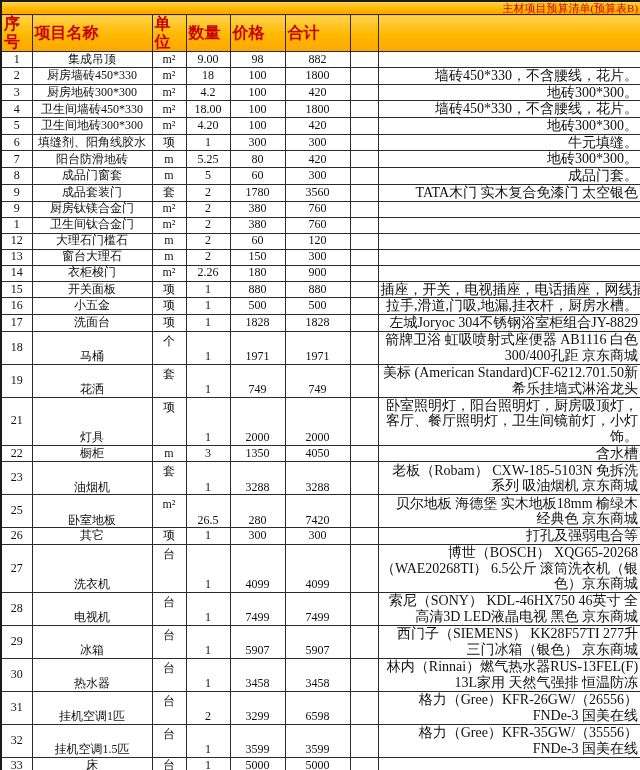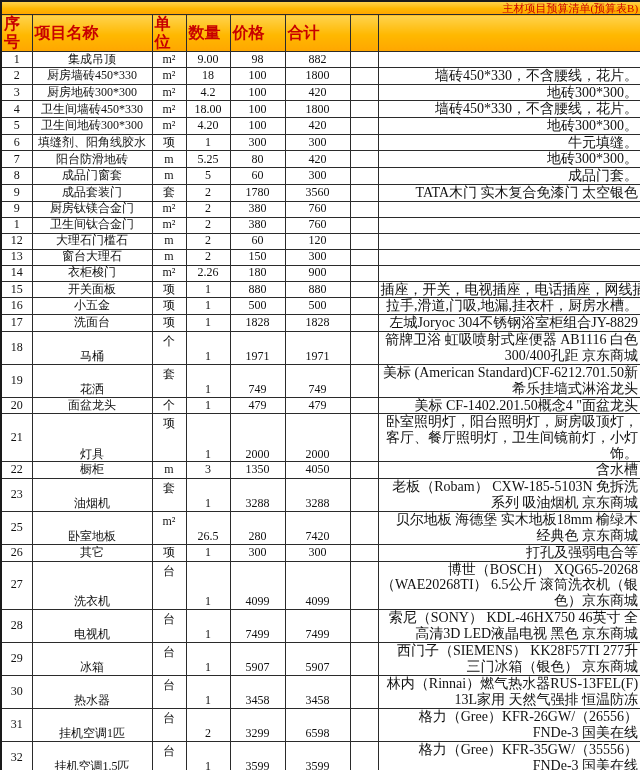--- a/index.html
+++ b/index.html
@@ -235,30 +235,20 @@
       <tr class="tall">
         <td class="c-seq">19</td>
         <td class="c-name">花洒</td>
         <td class="c-unit">套</td>
         <td class="c-qty">1</td>
         <td class="c-price">749</td>
         <td class="c-total">749</td>
         <td class="c-blank"></td>
         <td class="c-remark">美标 (American Standard)CF-6212.701.50新希乐挂墙式淋浴龙头</td>
       </tr>
-      <tr class="single">
-        <td class="c-seq">20</td>
-        <td class="c-name">面盆龙头</td>
-        <td class="c-unit">个</td>
-        <td class="c-qty">1</td>
-        <td class="c-price">479</td>
-        <td class="c-total">479</td>
-        <td class="c-blank"></td>
-        <td class="c-remark">美标 CF-1402.201.50概念4 "面盆龙头</td>
-      </tr>
       <tr class="tall">
         <td class="c-seq">21</td>
         <td class="c-name">灯具</td>
         <td class="c-unit">项</td>
         <td class="c-qty">1</td>
         <td class="c-price">2000</td>
         <td class="c-total">2000</td>
         <td class="c-blank"></td>
         <td class="c-remark">卧室照明灯，阳台照明灯，厨房吸顶灯，客厅、餐厅照明灯，卫生间镜前灯，小灯饰。</td>
       </tr>

